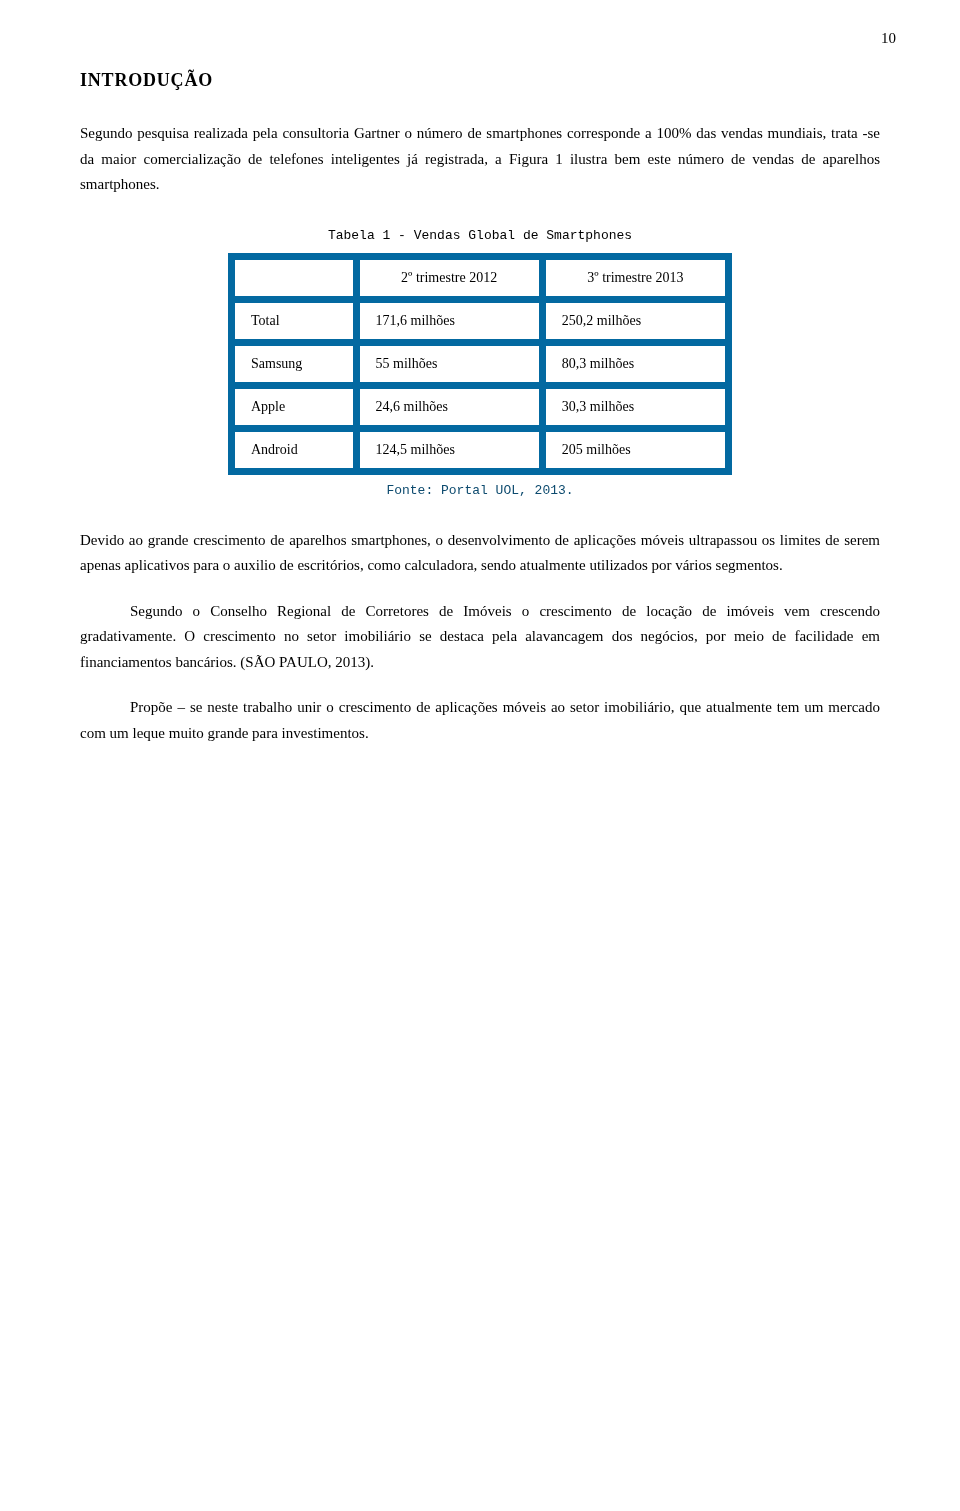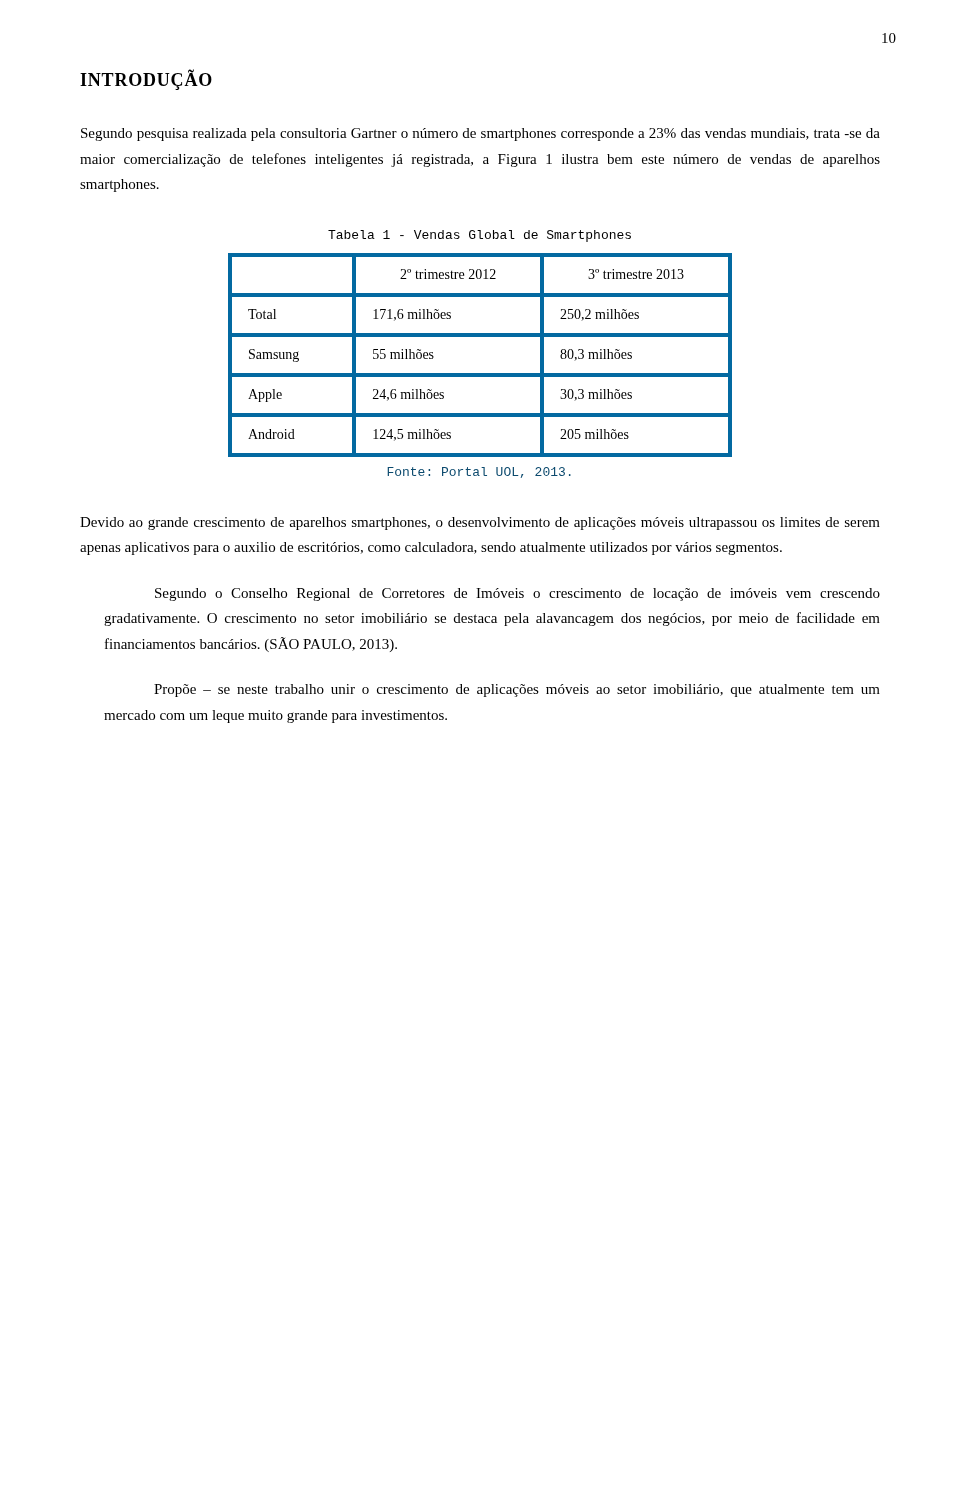--- a/index.html
+++ b/index.html
@@ -55,21 +55,20 @@
       margin-bottom: 20px;
       font-size: 15px;
     }
 
     .paragraph-indented {
       text-align: justify;
       line-height: 1.7;
       margin-bottom: 20px;
       font-size: 15px;
       text-indent: 50px;
-      margin-left: 24px;
     }
 
     .table-container {
       margin: 30px auto;
       width: 504px;
     }
 
     .table-title {
       font-family: "Courier New", Courier, monospace;
       font-size: 13px;
@@ -79,21 +78,21 @@
     }
 
     .data-table {
       width: 100%;
       border-collapse: collapse;
       font-size: 14px;
     }
 
     .data-table th,
     .data-table td {
-      border: 4px solid #0369a1;
+      border: 7px solid #0369a1;
       padding: 10px 16px;
       text-align: left;
     }
 
     .data-table th {
       font-weight: normal;
       text-align: center;
       background: #fff;
     }
 
@@ -117,21 +116,21 @@
 <body>
 
 <div class="page-container">
 
   <div class="page-number">10</div>
 
   <h1 class="section-title">
     <span class="small-caps">Introdução</span>
   </h1>
 
-  <p class="paragraph">Segundo pesquisa realizada pela consultoria Gartner o número de smartphones corresponde a 23% das vendas mundiais, trata -se da maior comercialização de telefones inteligentes já registrada, a Figura 1 ilustra bem este número de vendas de aparelhos smartphones.</p>
+  <p class="paragraph">Segundo pesquisa realizada pela consultoria Gartner o número de smartphones corresponde a 100% das vendas mundiais, trata -se da maior comercialização de telefones inteligentes já registrada, a Figura 1 ilustra bem este número de vendas de aparelhos smartphones.</p>
 
   <div class="table-container">
     <div class="table-title">Tabela 1 - Vendas Global de Smartphones</div>
     <table class="data-table">
       <thead>
         <tr>
           <th></th>
           <th>2º trimestre 2012</th>
           <th>3º trimestre 2013</th>
         </tr>

